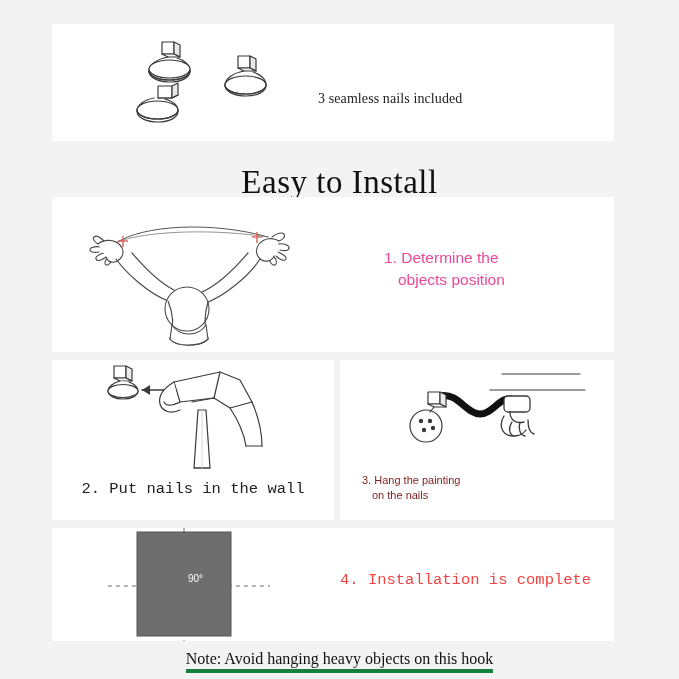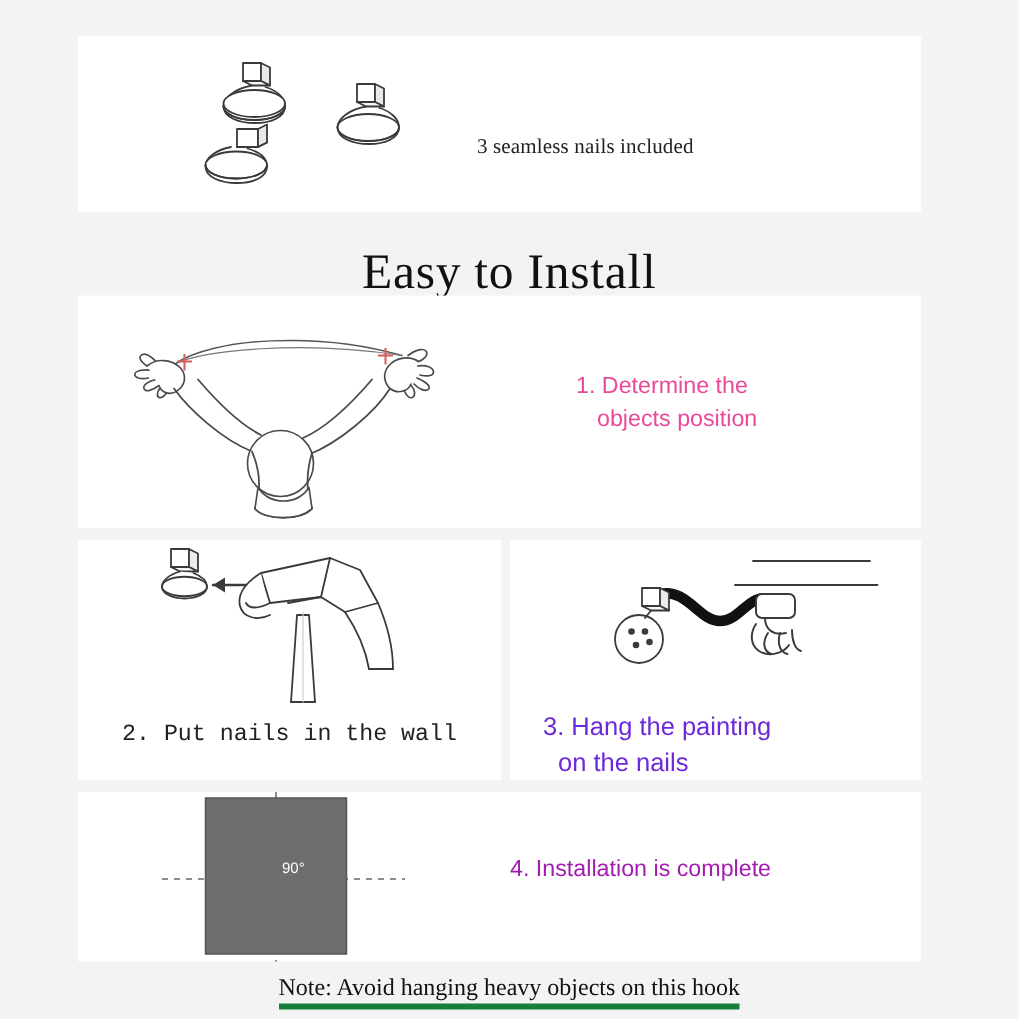--- a/index.html
+++ b/index.html
@@ -128,24 +128,24 @@
     left: 40px;
     top: 4px;
     width: 215px;
     height: 110px;
   }
   #panel-step3 .caption {
     position: absolute;
     left: 22px;
     top: 113px;
     width: 250px;
-    font-size: 17px;
+    font-size: 11px;
     font-family: "Liberation Sans", sans-serif;
     line-height: 1.4;
-    color: #6d28d9;
+    color: #7f1d1d;
   }
   #panel-step3 .caption .l2 { display:block; padding-left: 10px; }
 
   
   #panel-step4 {
     left: 52px;
     top: 528px;
     width: 562px;
     height: 113px;
   }
@@ -154,22 +154,22 @@
     left: 48px;
     top: 0px;
     width: 240px;
     height: 113px;
   }
   #panel-step4 .caption {
     position: absolute;
     left: 288px;
     top: 43px;
     font-size: 15.5px;
-    font-family: Liberation Sans, sans-serif;
-    color: #a21caf;
+    font-family: Liberation Mono, monospace;
+    color: #ef4444;
   }
 
   
   #footer-note {
     position: absolute;
     left: 0;
     top: 650px;
     width: 679px;
     text-align: center;
     font-size: 16px;

